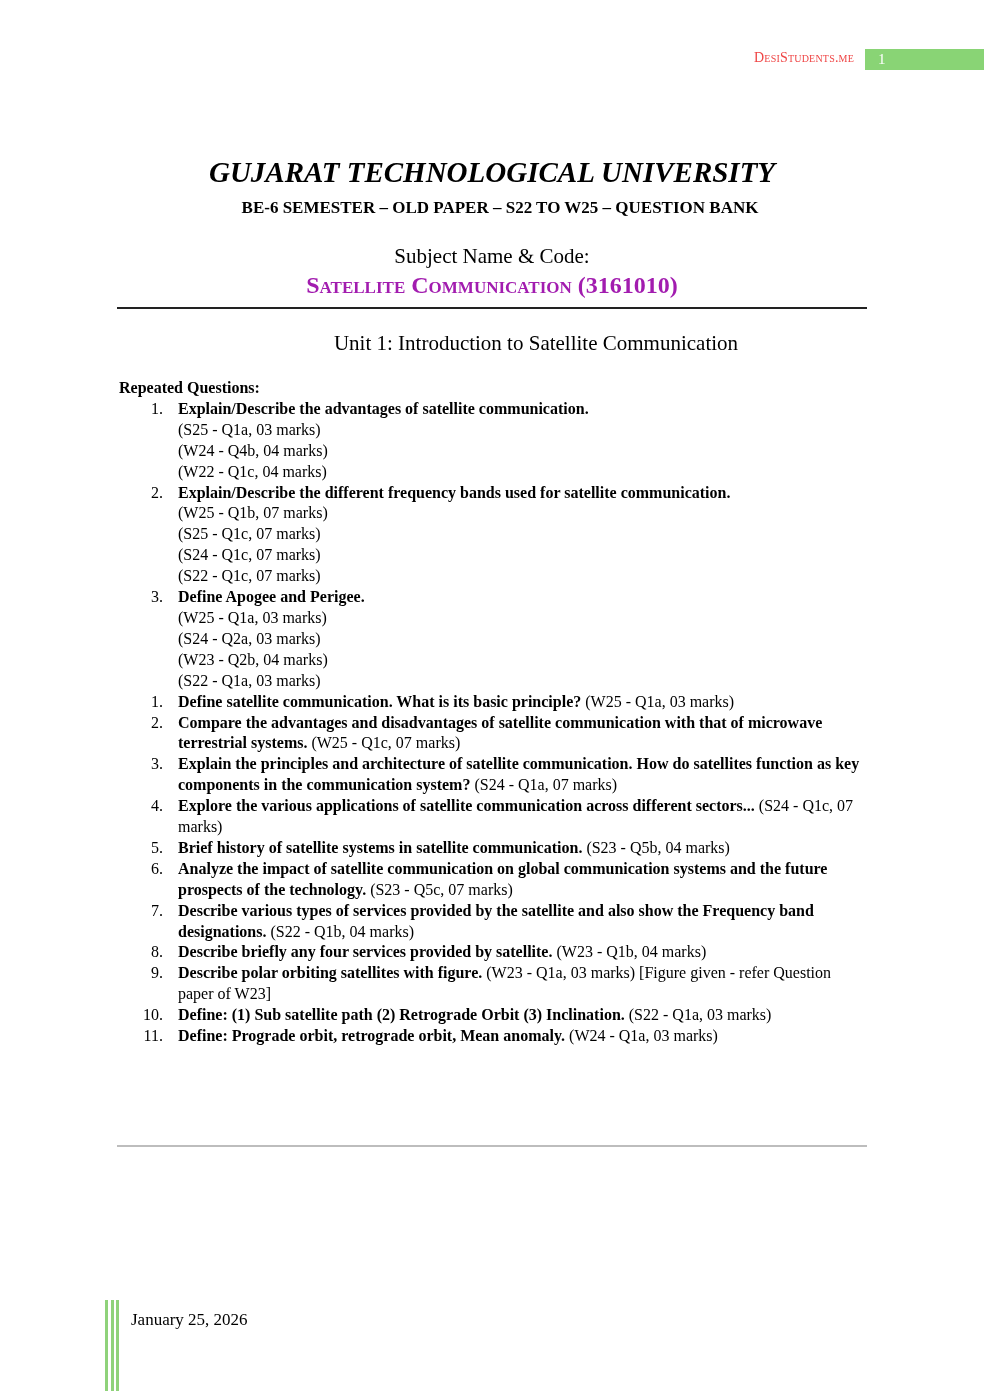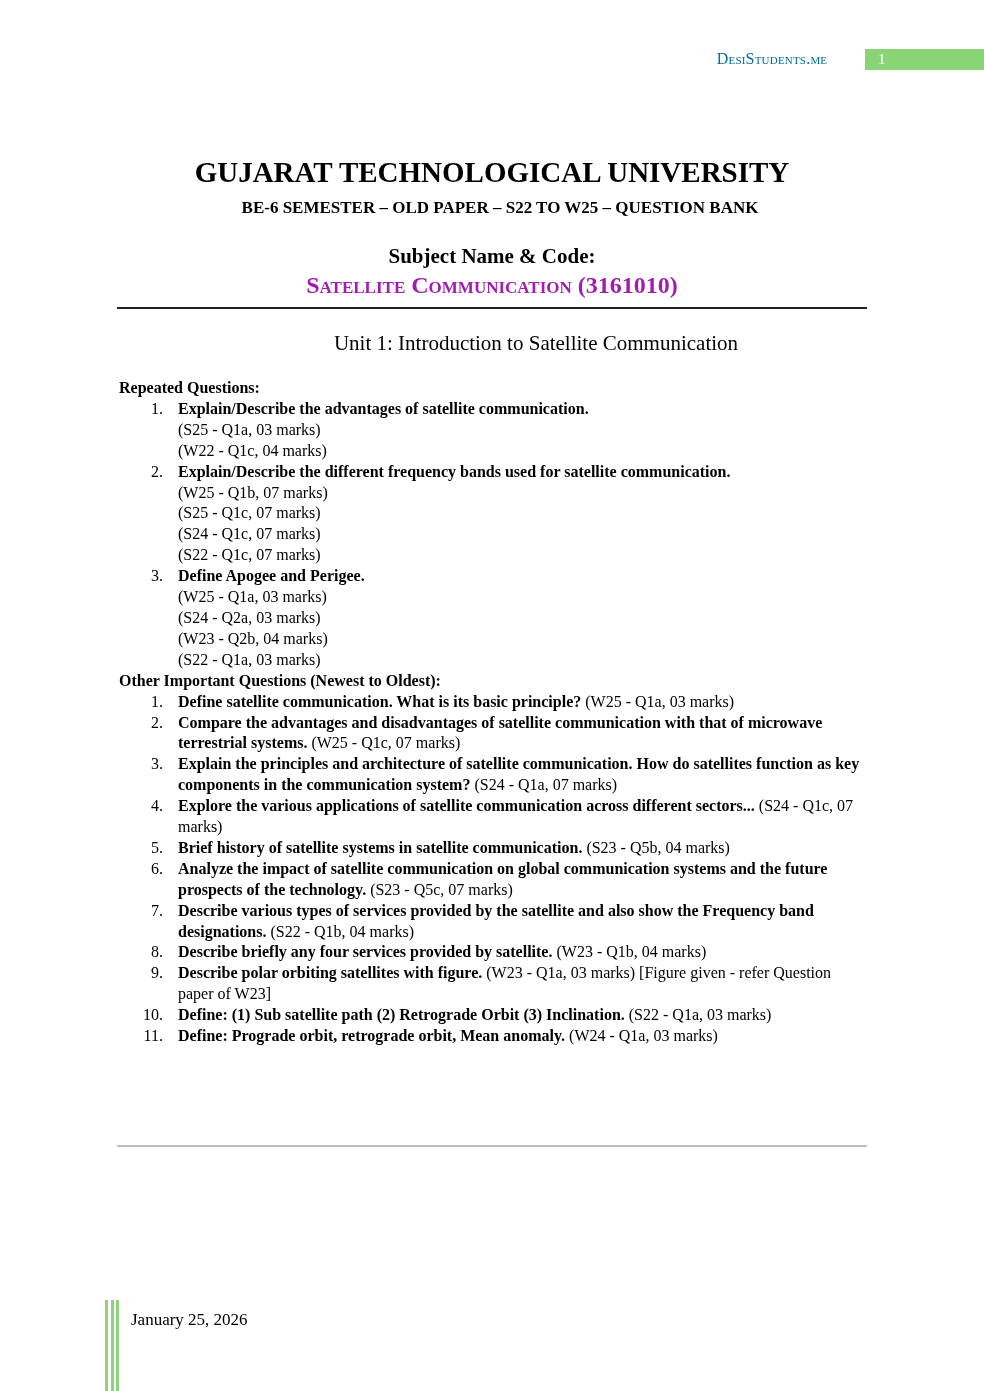--- a/index.html
+++ b/index.html
@@ -1,39 +1,39 @@
 <!DOCTYPE html>
 <html><head>
   <meta charset="utf-8">
   <style>
     html, body { margin: 0; padding: 0; background: #ffffff; }
     body {
       width: 984px; height: 1391px; position: relative; overflow: hidden;
       font-family: "Liberation Serif", "DejaVu Serif", serif; color: #000;
     }
     .hdr-site {
-      position: absolute; left: 690px; top: 50px; width: 164px; text-align: center;
-      font-size: 16px; color: #0369a1; font-variant: small-caps; letter-spacing: 0.2px;
+      position: absolute; left: 690px; top: 50px; width: 164px; text-align: right;
+      font-size: 14px; color: #ef4444; font-variant: small-caps; letter-spacing: 0.2px;
     }
     .hdr-page {
       position: absolute; left: 865px; top: 49px; width: 119px; height: 21px;
       background: #89d475; color: #fff; font-size: 15px; line-height: 21px;
       padding-left: 13px; box-sizing: border-box;
     }
     .title {
       position: absolute; left: 0; width: 984px; text-align: center; top: 156px;
-      font-weight: bold; font-size: 29px;
+      font-weight: bold; font-size: 29px; font-style: italic;
     }
     .subtitle {
       position: absolute; left: 8px; width: 984px; text-align: center; top: 198px;
       font-weight: bold; font-size: 17px;
     }
     .subj-label {
       position: absolute; left: 0; width: 984px; text-align: center; top: 244px;
-      font-weight: bold; font-size: 21px;
+      font-weight: normal; font-size: 21px;
     }
     .subj-name {
       position: absolute; left: 0; width: 984px; text-align: center; top: 272px;
       font-weight: bold; font-size: 24px; color: #a21caf; font-variant: small-caps;
     }
     .rule-top {
       position: absolute; left: 117px; top: 307px; width: 750px; height: 2px; background: #222;
     }
     .unit-title {
       position: absolute; left: 0; width: 984px; text-align: center; top: 331px;
@@ -81,20 +81,21 @@
   <div id="repeated-list">
       <div class="q">
         <div class="q-num">
           <span>1.</span>
         </div>
         <div class="q-body">
           <div class="q-text">Explain/Describe the advantages of satellite communication.</div>
         </div>
       </div>
       <div class="ref-line">(S25 - Q1a, 03 marks)</div>
+      <div class="ref-line">(W24 - Q4b, 04 marks)</div>
       <div class="ref-line">(W22 - Q1c, 04 marks)</div>
       <div class="q">
         <div class="q-num">
           <span>2.</span>
         </div>
         <div class="q-body">
           <div class="q-text">Explain/Describe the different frequency bands used for satellite communication.</div>
         </div>
       </div>
       <div class="ref-line">(W25 - Q1b, 07 marks)</div>
@@ -107,21 +108,20 @@
         </div>
         <div class="q-body">
           <div class="q-text">Define Apogee and Perigee.</div>
         </div>
       </div>
       <div class="ref-line">(W25 - Q1a, 03 marks)</div>
       <div class="ref-line">(S24 - Q2a, 03 marks)</div>
       <div class="ref-line">(W23 - Q2b, 04 marks)</div>
       <div class="ref-line">(S22 - Q1a, 03 marks)</div>
     </div>
-  <div class="sec-head">Other Important Questions (Newest to Oldest):</div>
   <div id="other-list">
       <div class="q">
         <div class="q-num">
           <span>1.</span>
         </div>
         <div class="q-body"><span class="q-text">Define satellite communication. What is its basic principle?</span><span> (W25 - Q1a, 03 marks)</span></div>
       </div>
       <div class="q">
         <div class="q-num">
           <span>2.</span>

